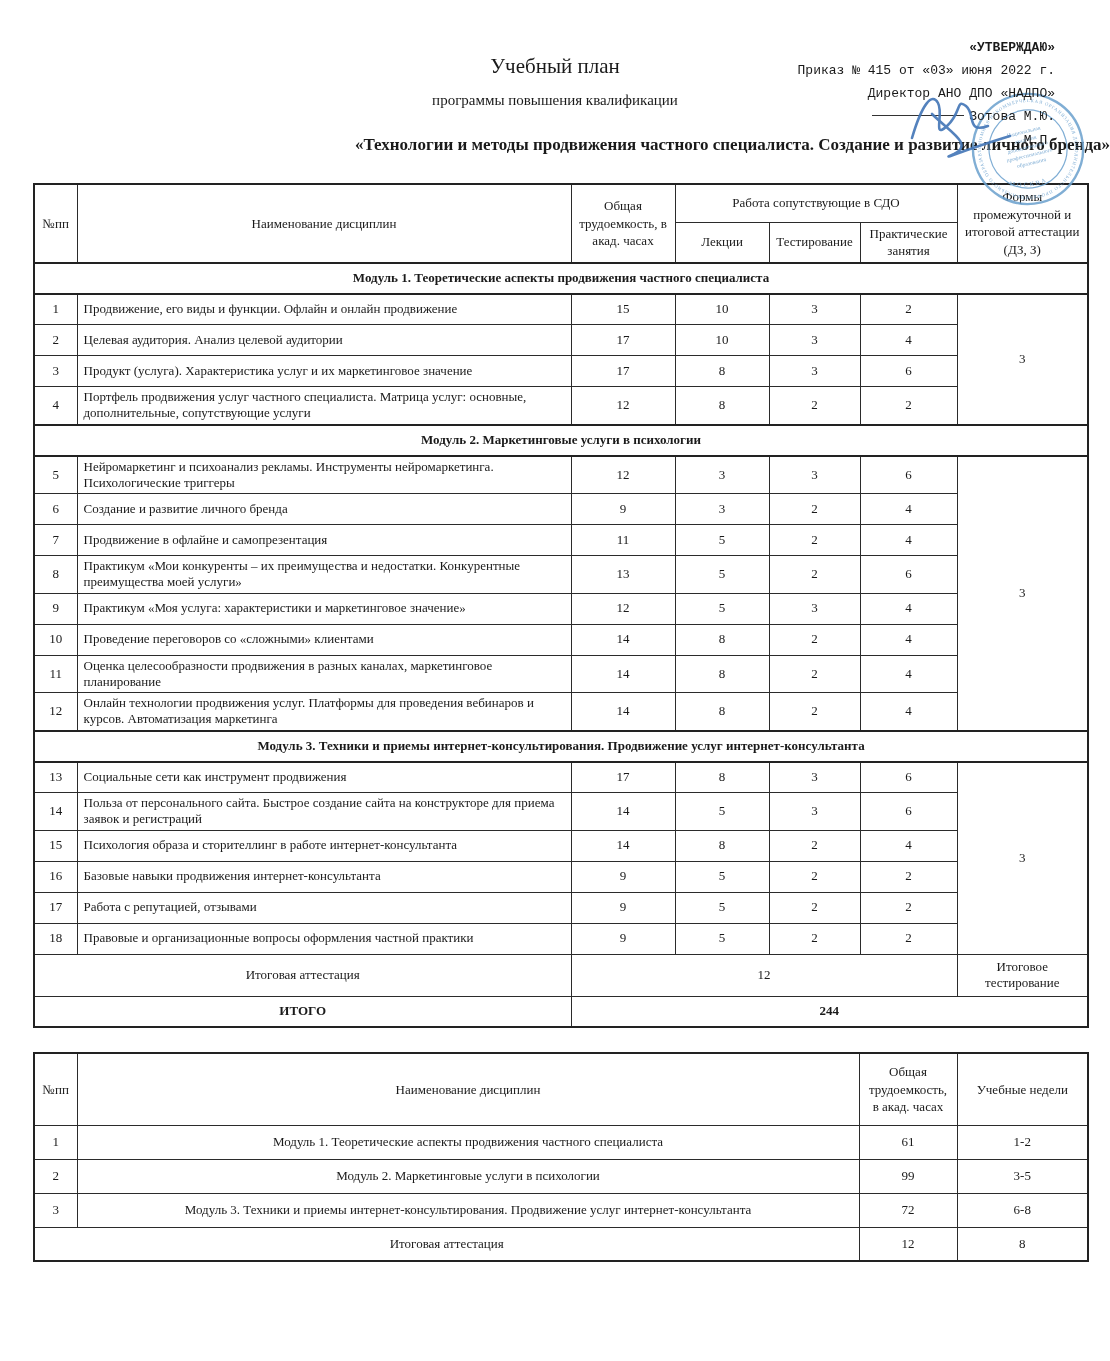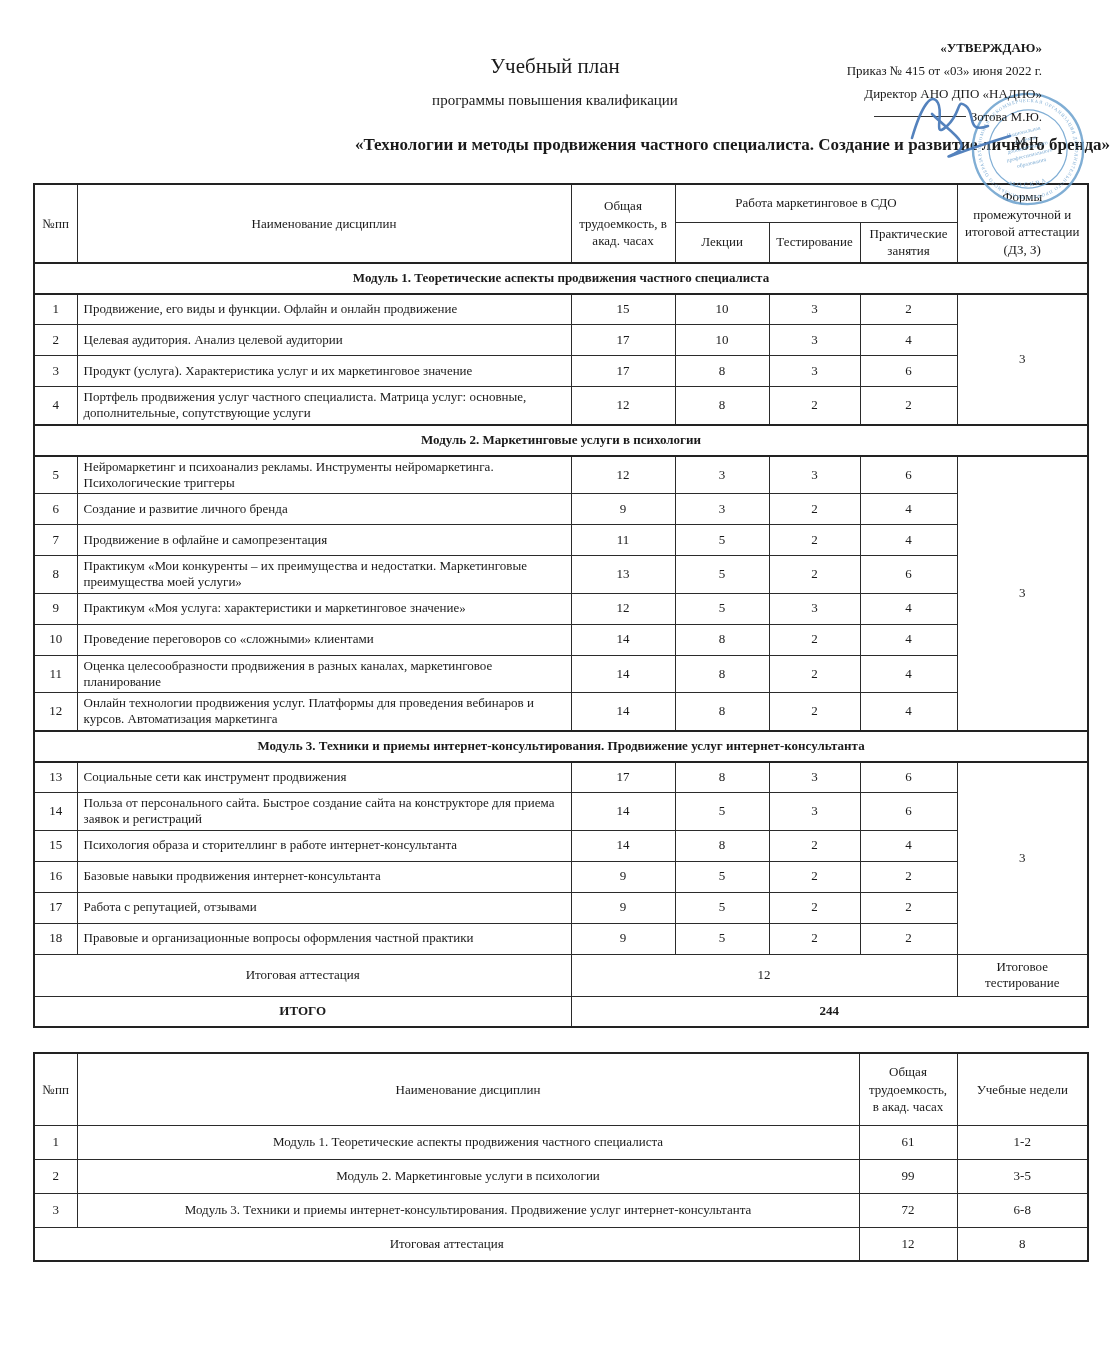--- a/index.html
+++ b/index.html
@@ -6,23 +6,24 @@
   html,body { background:#ffffff; }
   body {
     width:1110px; height:1361px;
     font-family:"Liberation Serif", serif;
     color:#1a1a1a;
   }
   .page { position:relative; width:1110px; height:1361px; background:#ffffff; overflow:hidden; }
 
   
   .approve {
-    position:absolute; top:36px; right:68px;
+    position:absolute; top:36px; right:55px;
     text-align:right; font-size:13px; line-height:1.78;
     z-index:3;
+    font-family:Liberation Mono, monospace;
   }
   .approve .b { font-weight:bold; }
   .sig-line {
     display:inline-block; width:92px; height:1px;
     border-bottom:1px solid #333; vertical-align:baseline;
     margin-right:5px; transform:translateY(-4px);
   }
   .signature-svg { position:absolute; top:88px; right:88px; width:120px; height:82px; z-index:4; }
   .stamp { position:absolute; top:88px; right:6px; width:152px; height:122px; z-index:2; opacity:0.88; }
 
@@ -108,21 +109,21 @@
       <col style="width:94px">
         <col style="width:91px">
         <col style="width:97px">
         <col style="width:131px">
     </colgroup>
     <thead>
       <tr class="h-top">
         <th rowspan="2">№пп</th>
         <th rowspan="2">Наименование дисциплин</th>
         <th rowspan="2">Общая трудоемкость, в акад. часах</th>
-        <th colspan="3">Работа маркетинговое в СДО</th>
+        <th colspan="3">Работа сопутствующие в СДО</th>
         <th rowspan="2">Формы промежуточной и итоговой аттестации (ДЗ, З)</th>
       </tr>
       <tr class="h-sub">
         <th>Лекции</th>
         <th>Тестирование</th>
         <th>Практические занятия</th>
       </tr>
     </thead>
     <tbody>
         <tr class="module-row">
@@ -184,21 +185,21 @@
         <tr>
           <td class="c-c">7</td>
           <td class="c-l">Продвижение в офлайне и самопрезентация</td>
           <td class="c-c">11</td>
           <td class="c-c">5</td>
           <td class="c-c">2</td>
           <td class="c-c">4</td>
         </tr>
         <tr>
           <td class="c-c">8</td>
-          <td class="c-l">Практикум «Мои конкуренты – их преимущества и недостатки. Маркетинговые преимущества моей услуги»</td>
+          <td class="c-l">Практикум «Мои конкуренты – их преимущества и недостатки. Конкурентные преимущества моей услуги»</td>
           <td class="c-c">13</td>
           <td class="c-c">5</td>
           <td class="c-c">2</td>
           <td class="c-c">6</td>
         </tr>
         <tr>
           <td class="c-c">9</td>
           <td class="c-l">Практикум «Моя услуга: характеристики и маркетинговое значение»</td>
           <td class="c-c">12</td>
           <td class="c-c">5</td>

